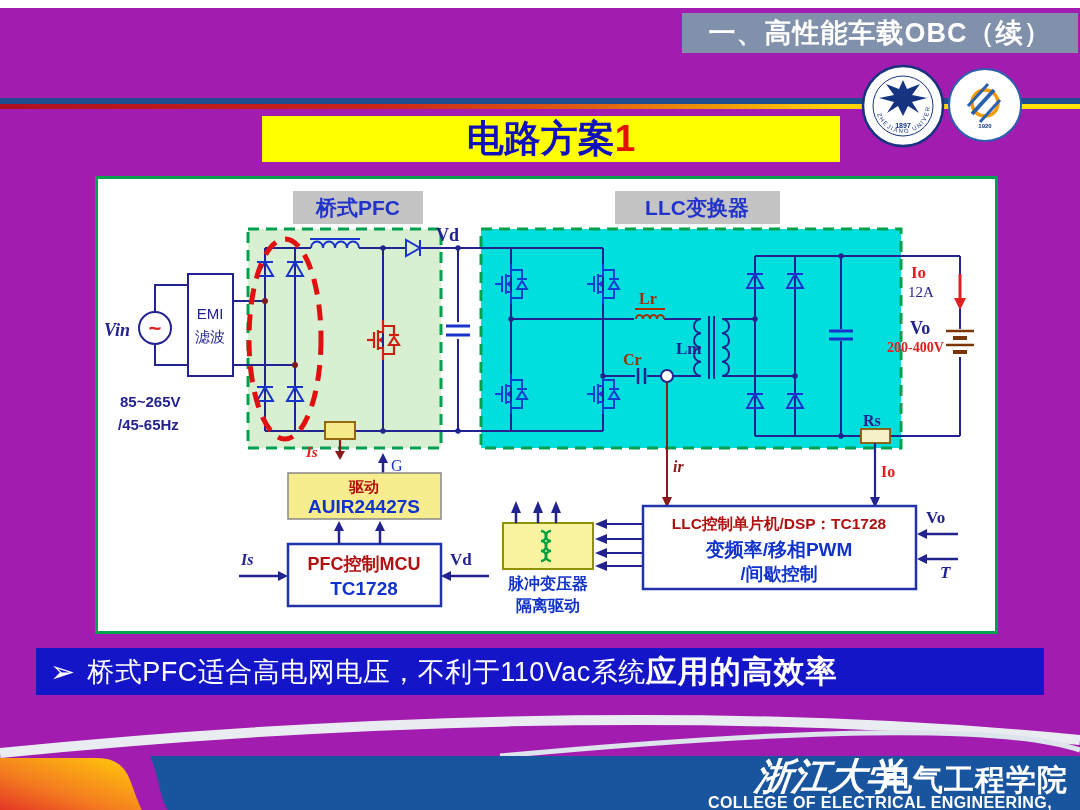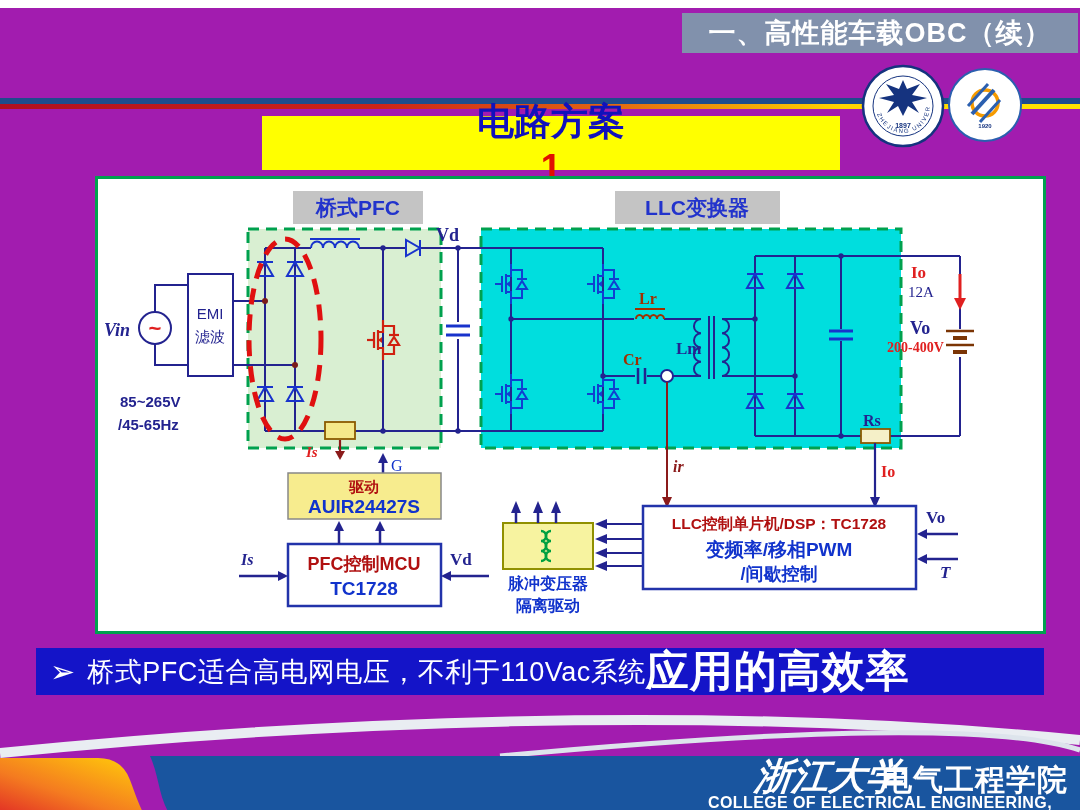--- a/index.html
+++ b/index.html
@@ -12,36 +12,36 @@
     display:flex;align-items:center;justify-content:center;letter-spacing:1px;}
 
   
   .stripe-blue{position:absolute;left:0;top:90px;width:1080px;height:6px;background:#1E4C8C;}
   .stripe-warm{position:absolute;left:0;top:96px;width:1080px;height:5px;
     background:linear-gradient(to right,#B01020,#CC2418 35%,#E06012 55%,#F0A008 68%,#FFD500 78%,#FFE400);}
 
   .logos{position:absolute;left:850px;top:50px;}
 
   
-  .title-box{position:absolute;left:262px;top:108px;width:578px;height:54px;background:#FFFF00;
-    display:flex;align-items:center;justify-content:center;font-weight:bold;font-size:37px;flex-direction:column;}
+  .title-box{position:absolute;left:262px;top:108px;width:578px;height:46px;background:#FFFF00;
+    display:flex;align-items:center;justify-content:center;font-weight:bold;font-size:37px;}
   .title-box .blue{color:#1111BB;}
   .title-box .red{color:#E11000;}
 
   
   .frame{position:absolute;left:95px;top:168px;width:897px;height:452px;
-    border:3px solid #00A14E;background:#fff;padding-left:48px;}
+    border:3px solid #00A14E;background:#fff;}
   .frame svg{position:absolute;left:0;top:0;}
 
   
   .note{position:absolute;left:36px;top:640px;width:1008px;height:47px;background:#1414C8;
     color:#fff;display:flex;align-items:center;padding-left:14px;box-sizing:border-box;}
   .note .bullet{font-size:30px;margin-right:12px;}
   .note .p1{font-weight:normal;font-size:27px;letter-spacing:.5px;}
-  .note .p2{font-weight:bold;font-size:43px;letter-spacing:1px;}
+  .note .p2{font-weight:bold;font-size:31px;letter-spacing:1px;}
 
   
   .footer-svg{position:absolute;left:0;top:690px;}
   .univ{position:absolute;left:755px;top:744px;color:#fff;font-style:italic;font-weight:bold;
     font-size:37px;font-family:"Liberation Serif",serif;transform:skewX(-6deg);}
   .college{position:absolute;left:882px;top:752px;color:#fff;font-weight:bold;font-size:30px;letter-spacing:1px;}
   .college-en{position:absolute;left:700px;top:786px;width:360px;text-align:center;color:#fff;
     font-size:16px;font-weight:bold;letter-spacing:.4px;}
 
   

